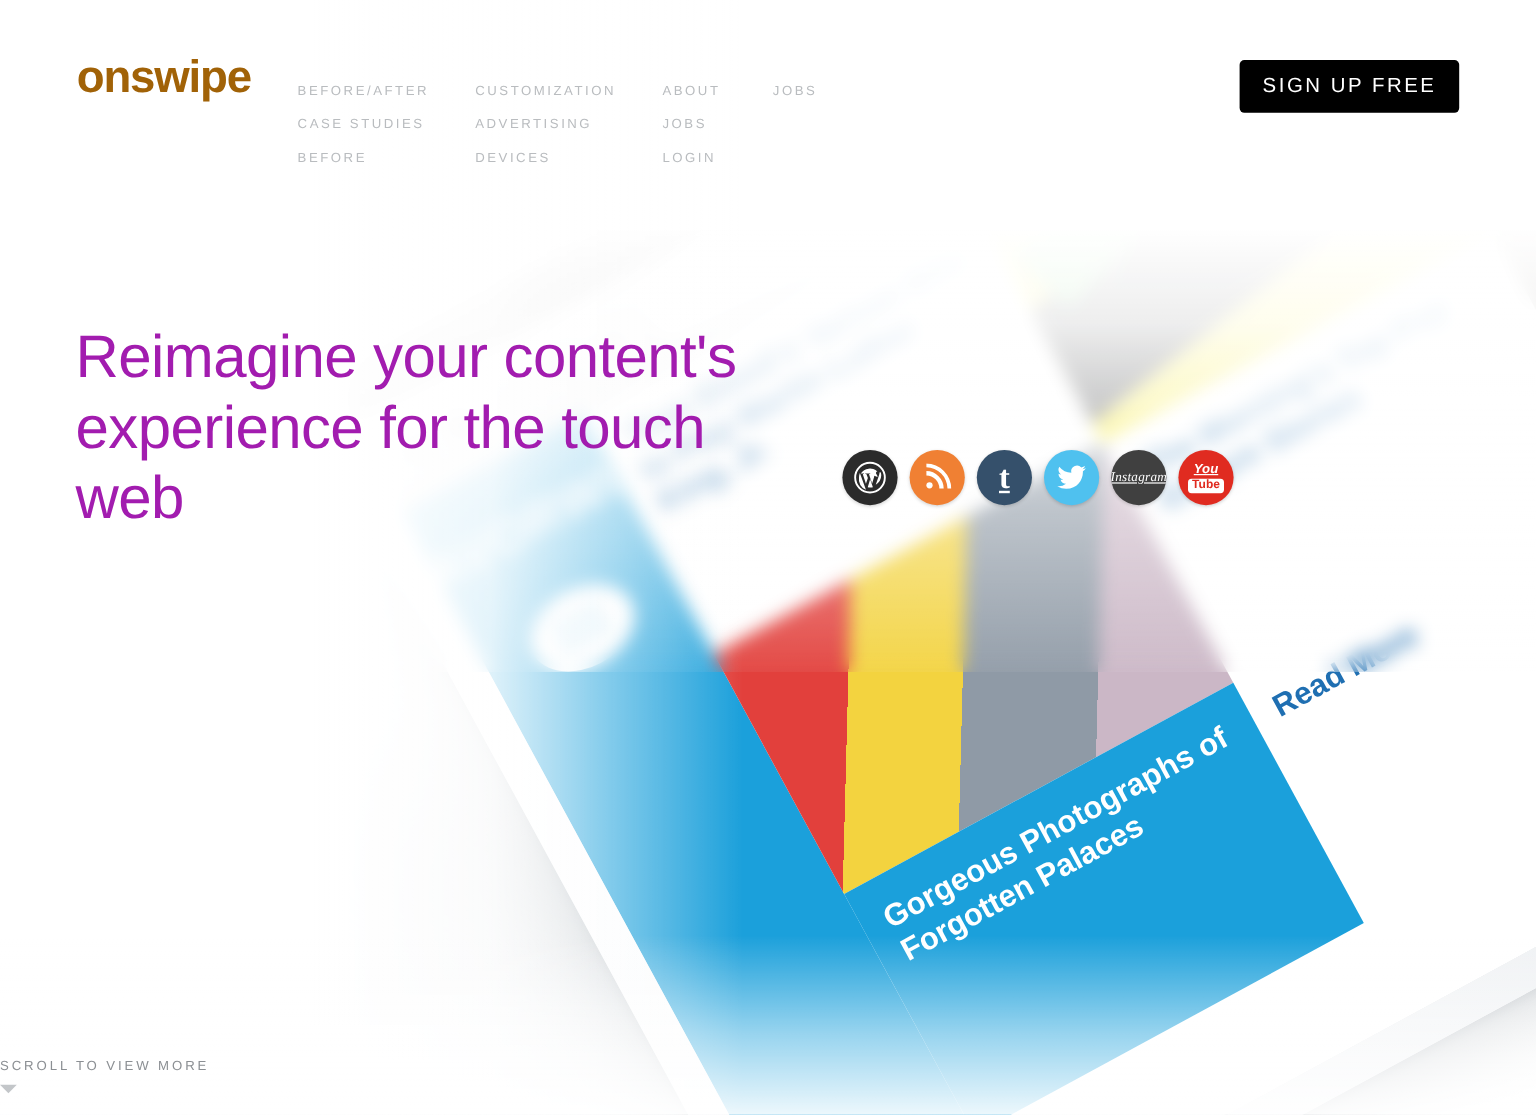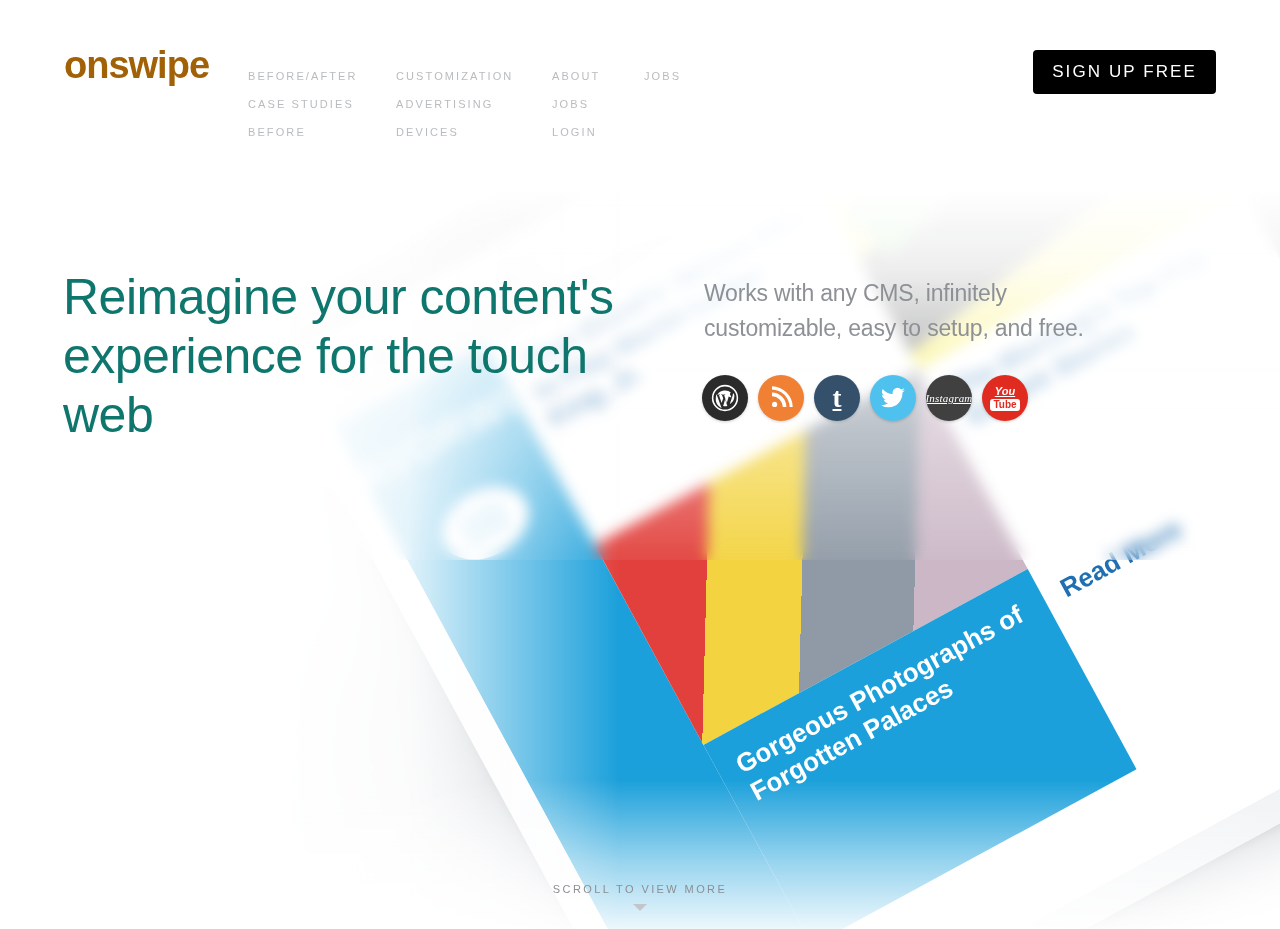--- a/index.html
+++ b/index.html
@@ -151,21 +151,21 @@
     background:#000; color:#fff; border:0; border-radius:4px;
     padding:12px 19px; font-size:17px; letter-spacing:2.1px; cursor:pointer;
     font-family:"Liberation Sans", sans-serif;
   }
 
   
   .hero{ position:absolute; left:0; top:0; width:1280px; height:929px; z-index:9; pointer-events:none; }
   .hero > *{ pointer-events:auto; }
   .headline{
     position:absolute; left:63px; top:268px; width:560px;
-    font-size:50px; font-weight:300; line-height:1.18; color:#0f766e;
+    font-size:50px; font-weight:300; line-height:1.18; color:#a21caf;
     letter-spacing:-.5px;
   }
   .subhead{
     position:absolute; left:704px; top:276px; width:440px;
     font-size:23px; font-weight:300; line-height:1.5; color:#8d9196;
     letter-spacing:-.2px;
   }
   .socials{ position:absolute; left:702px; top:375px; display:flex; gap:10px; }
   .soc{
     width:46px; height:46px; border-radius:50%;
@@ -179,21 +179,21 @@
   .yt-you{ font-size:11px; font-weight:bold; line-height:1;font-style:italic; }
   .yt-tube{
     font-size:10px; font-weight:bold; line-height:1; color:#e02b20;
     background:#fff; border-radius:3px; padding:1px 3px; margin-top:2px;
   }
   .yt-wrap{ display:flex; flex-direction:column; align-items:center; }
 
   
   .scroll-cue{
     position:absolute; left:0; bottom:18px; width:1280px; z-index:10;
-    display:flex; flex-direction:column; align-items:center; gap:9px; cursor:pointer;
+    display:flex; flex-direction:column; gap:9px; cursor:pointer;
   }
   .scroll-cue .label{ font-size:11px; letter-spacing:2.4px; color:#8b8f93; }
   .scroll-cue .arrow{
     width:0; height:0; border-left:7px solid transparent; border-right:7px solid transparent;
     border-top:7px solid #c3c6c9;
   }
 </style>
 </head>
 <body>
 
@@ -275,21 +275,20 @@
     <a href="#">DEVICES</a>
     <a href="#">LOGIN</a>
     <a href="#" class="blank"></a>
   </nav>
 
   <button class="signup">SIGN UP FREE</button>
 </div>
 
 <div class="hero">
   <h1 class="headline">Reimagine your content's experience for the touch web</h1>
-  <p class="subhead">Works with any CMS, infinitely customizable, easy to setup, and free.</p>
 
   <div class="socials">
     <a class="soc" href="#" style="background:#2b2b2b">
       <svg width="30" height="30" viewBox="0 0 32 32" aria-hidden="true">
         <circle cx="16" cy="16" r="13.2" fill="none" stroke="#fff" stroke-width="1.7"></circle>
         <path fill="#fff" d="M6.2 16c0-1.4.3-2.8.8-4l5.4 14.8A9.9 9.9 0 0 1 6.2 16zm16.5-.5c0-.9-.3-1.5-.6-2-.4-.6-.8-1.1-.8-1.7 0-.7.5-1.3 1.2-1.3h.1a9.8 9.8 0 0 0-14.8 1.9h.7c.8 0 1.9-.1 1.9-.1.4 0 .5.6.1.6 0 0-.4.1-.9.1l2.8 8.4 1.7-5.1-1.2-3.3c-.4 0-.8-.1-.8-.1-.4 0-.4-.6 0-.6 0 0 1.2.1 1.9.1.7 0 1.9-.1 1.9-.1.4 0 .5.6.1.6 0 0-.4.1-.9.1l2.8 8.3 1.3-4.2c.4-1.2.6-2 .6-2.7zm-6.4 1.4L14 24.6c.7.2 1.4.3 2.1.3.9 0 1.7-.1 2.5-.4l-.1-.1-2.2-6.5zm8.1-5.4c0 .7 0 1.4-.4 2.3l-2.9 8.5a9.9 9.9 0 0 0 4.9-8.3c0-1-.2-1.9-.5-2.7z"></path>
       </svg>
     </a>
     <a class="soc" href="#" style="background:#f08033">
       <svg width="24" height="24" viewBox="0 0 24 24" aria-hidden="true">

